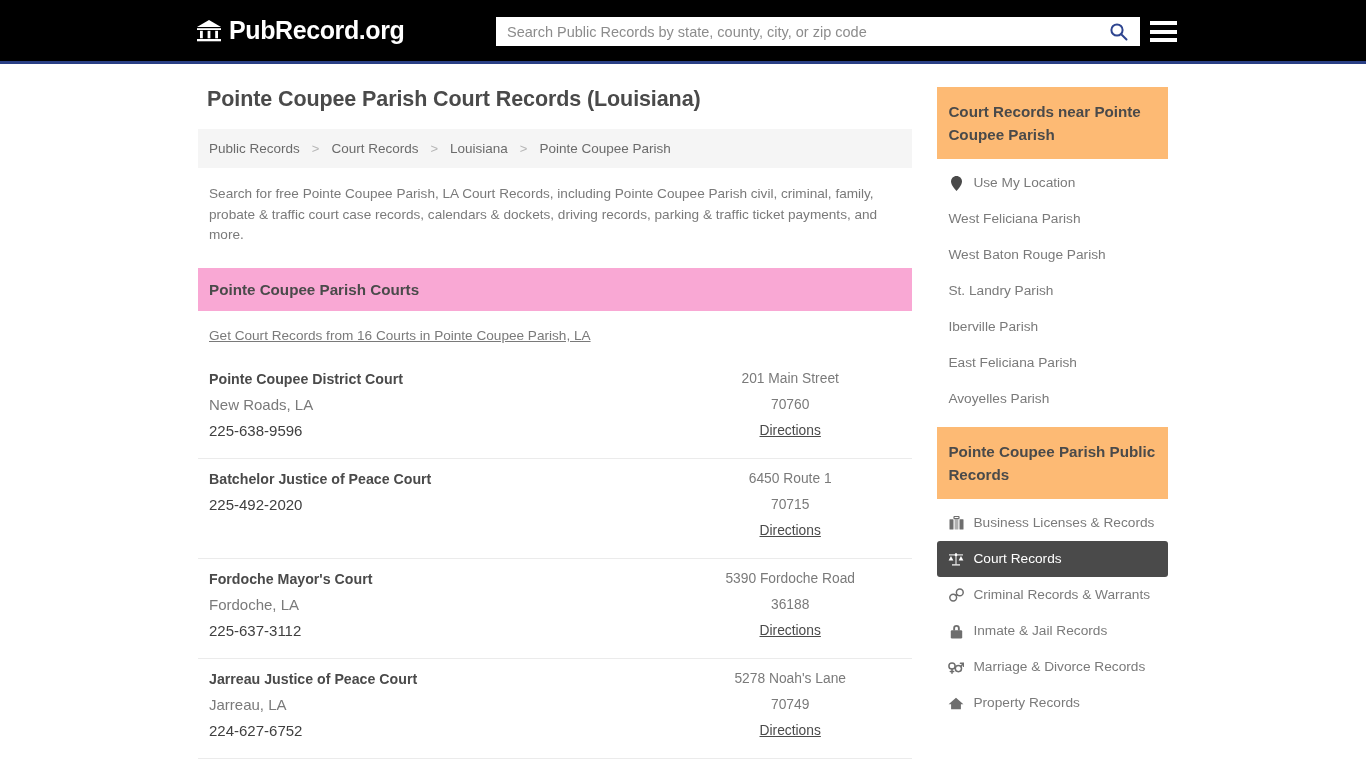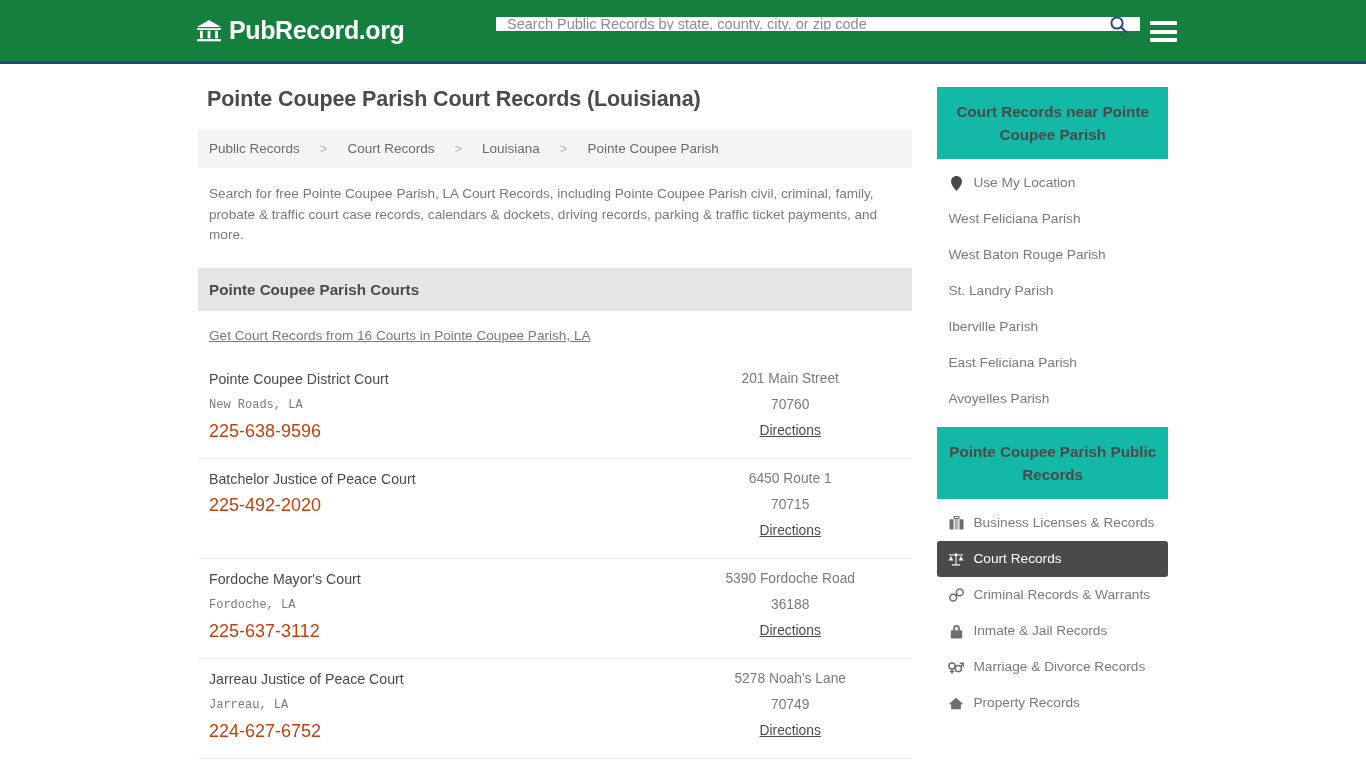--- a/index.html
+++ b/index.html
@@ -9,21 +9,21 @@
     height: 768px;
     overflow: hidden;
     background: #ffffff;
     font-family: "Liberation Sans", sans-serif;
     color: #4a4a4a;
   }
 
   
   .site-header {
     height: 64px;
-    background: #15803d;
+    background: #000000;
     border-bottom: 3px solid #2a3f85;
     display: flex;
     align-items: center;
     position: relative;
   }
 
   .brand {
     display: flex;
     align-items: center;
     gap: 7px;
@@ -43,21 +43,21 @@
     letter-spacing: -0.4px;
     line-height: 1;
     white-space: nowrap;
   }
 
   .search-wrap {
     position: absolute;
     left: 496px;
     top: 17px;
     width: 644px;
-    height: 14px;
+    height: 29px;
     display: flex;
     background: #ffffff;
     border: 1px solid #ffffff;
   }
   .search-input {
     flex: 1;
     border: none;
     outline: none;
     padding: 0 10px;
     font-family: "Liberation Sans", sans-serif;
@@ -120,21 +120,21 @@
     letter-spacing: -0.1px;
   }
 
   .breadcrumb {
     background: #f5f5f5;
     padding: 12px 11px;
     font-size: 13.5px;
     display: flex;
     align-items: center;
     flex-wrap: wrap;
-    gap: 12px;
+    gap: 4px;
   }
   .crumb {
     color: #6b6b6b;
     text-decoration: none;
     cursor: pointer;
   }
   .crumb-sep {
     color: #b5b5b5;
     margin: 0 8px;
     font-size: 13px;
@@ -144,21 +144,21 @@
   .intro-text {
     font-size: 13.6px;
     line-height: 20.5px;
     color: #7a7a7a;
     padding: 16px 11px 0 11px;
     max-width: 712px;
   }
 
   
   .section-head {
-    background: #e5e5e5;
+    background: #f9a8d4;
     padding: 13px 11px;
     margin-top: 22px;
   }
   .section-head h2 {
     font-size: 15.2px;
     font-weight: bold;
     color: #4a4a4a;
   }
   .section-sub {
     font-size: 13.6px;
@@ -172,56 +172,54 @@
   .court-row {
     display: flex;
     border-bottom: 1px solid #ebebeb;
     padding: 7px 11px 14px 11px;
   }
   .court-row:last-child { border-bottom: none; }
   .court-left { width: 470px; }
   .court-right { flex: 1; text-align: center; }
   .court-name {
     font-size: 14.2px;
-    font-weight: normal;
+    font-weight: bold;
     color: #4a4a4a;
     line-height: 26px;
     text-decoration: none;
     cursor: pointer;
   }
   .court-line {
-    font-size: 12px;
+    font-size: 15px;
     color: #7a7a7a;
     line-height: 26px;
-    font-family: Liberation Mono, monospace;
   }
   .court-phone {
-    font-size: 18px;
-    color: #c2410c;
+    font-size: 15px;
+    color: #404040;
     line-height: 26px;
   }
   .court-addr {
     font-size: 13.8px;
     color: #7a7a7a;
     line-height: 26px;
   }
   .directions-link {
     font-size: 13.8px;
     color: #4a4a4a;
     line-height: 26px;
     text-decoration: underline;
     cursor: pointer;
   }
 
   
   .side-box { margin-bottom: 10px; }
   .side-head {
-    background: #14b8a6;
+    background: #fdba74;
     padding: 13px 11px;
-    text-align: center;
   }
   .side-head h3 {
     font-size: 15.2px;
     font-weight: bold;
     color: #4a4a4a;
     line-height: 23px;
   }
   .side-list { padding-top: 6px; }
   .side-item {
     display: flex;

